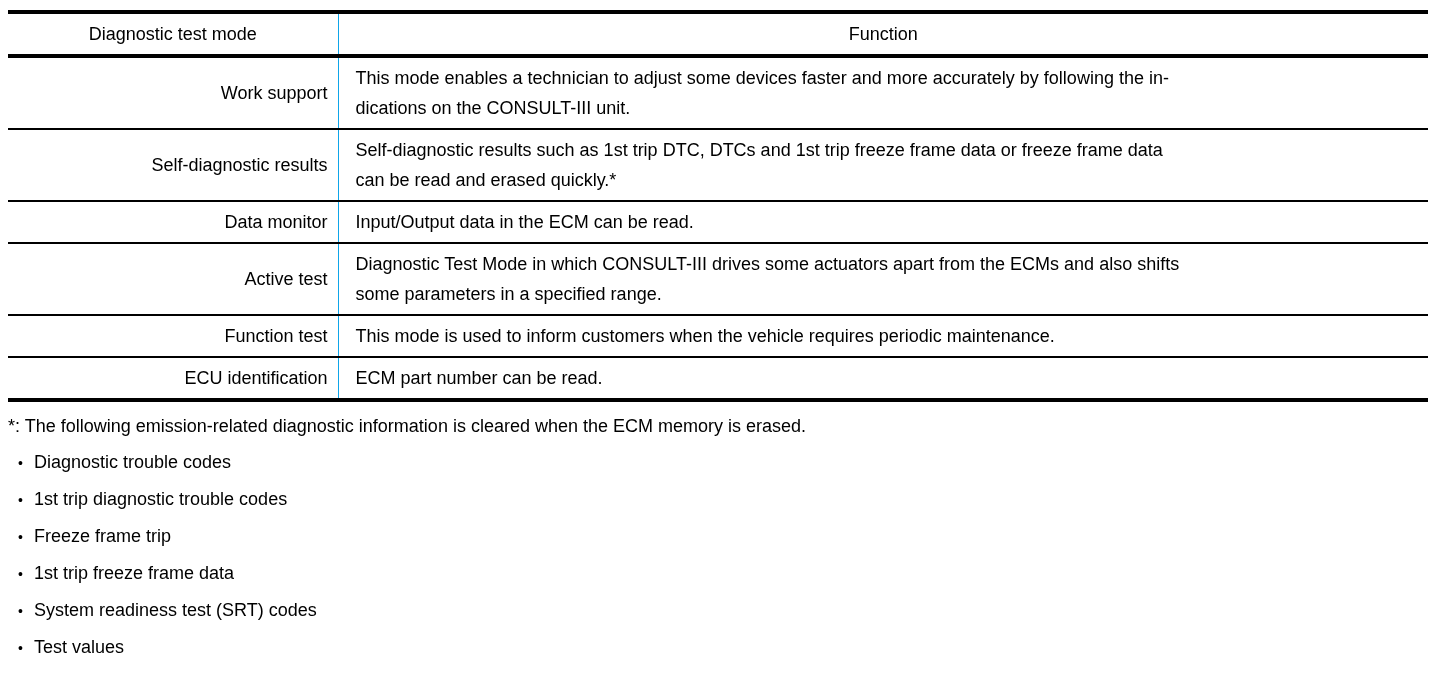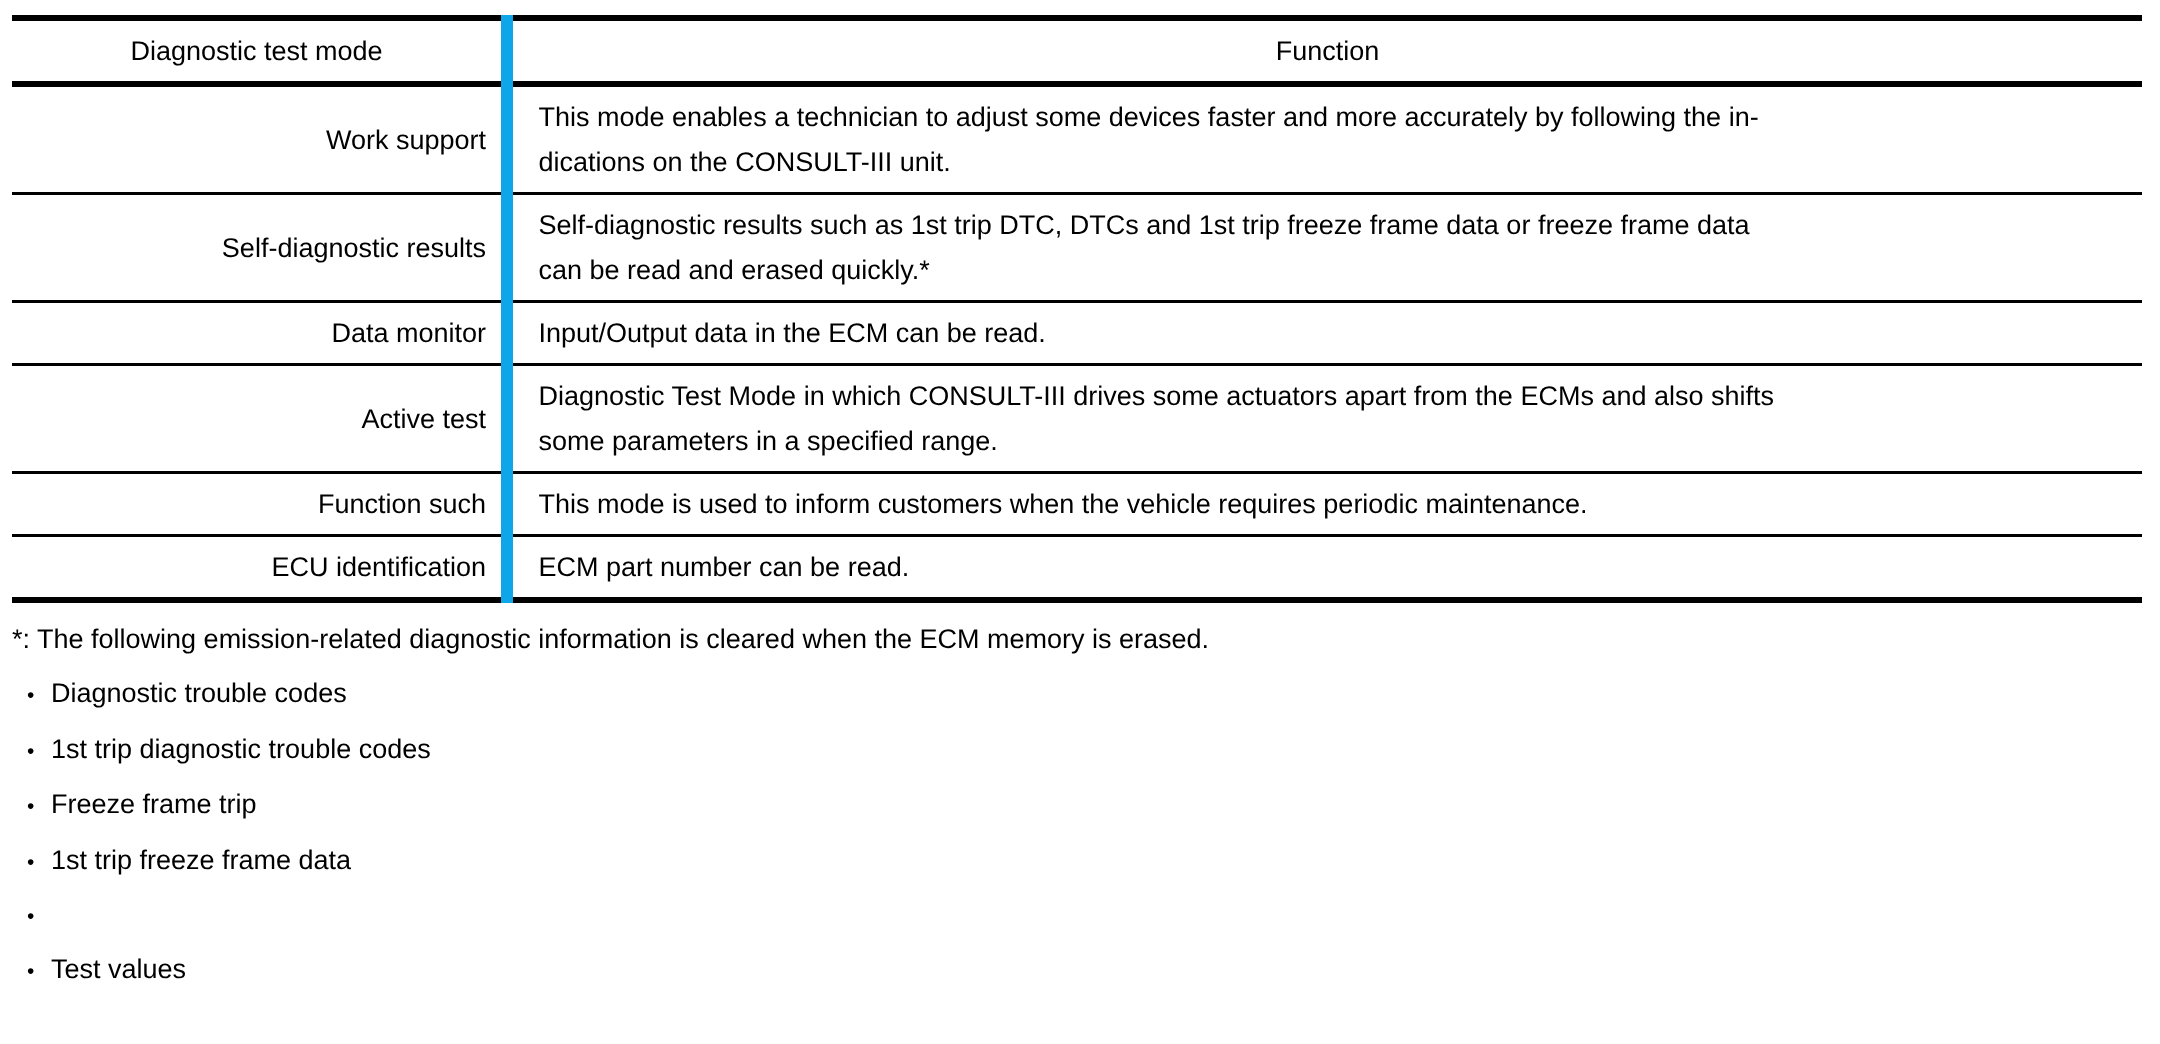--- a/index.html
+++ b/index.html
@@ -30,21 +30,21 @@
   }
   col.c-mode { width: 330px; }
   col.c-func { width: 1090px; }
   thead tr { border-bottom: 4px solid #000; }
   tbody tr + tr { border-top: 2px solid #000; }
   th, td {
     vertical-align: middle;
     padding: 5px 10px;
     font-weight: normal;
   }
-  th:first-child, td:first-child { border-right: 8px solid #0ea5e9; }
+  th:first-child, td:first-child { border-right: 1px solid #0ea5e9; }
   th { text-align: center; padding: 5px 6px; }
   td.mode-cell { text-align: right; padding-left: 13px; }
   td.func-cell {
     text-align: left;
     padding-left: 17px;
     white-space: pre-line; 
   }
   .footnote {
     margin: 12px 0 0 0;
     font-size: 18px;
@@ -98,21 +98,21 @@
       <tr>
         <td class="mode-cell">Data monitor</td>
         <td class="func-cell">Input/Output data in the ECM can be read.</td>
       </tr>
       <tr>
         <td class="mode-cell">Active test</td>
         <td class="func-cell">Diagnostic Test Mode in which CONSULT-III drives some actuators apart from the ECMs and also shifts
 some parameters in a specified range.</td>
       </tr>
       <tr>
-        <td class="mode-cell">Function such</td>
+        <td class="mode-cell">Function test</td>
         <td class="func-cell">This mode is used to inform customers when the vehicle requires periodic maintenance.</td>
       </tr>
       <tr>
         <td class="mode-cell">ECU identification</td>
         <td class="func-cell">ECM part number can be read.</td>
       </tr>
     </tbody>
   </table>
 
   <div class="footnote">*: The following emission-related diagnostic information is cleared when the ECM memory is erased.</div>
@@ -129,20 +129,21 @@
     <li>
       <span class="bullet">•</span>
       <span>Freeze frame trip</span>
     </li>
     <li>
       <span class="bullet">•</span>
       <span>1st trip freeze frame data</span>
     </li>
     <li>
       <span class="bullet">•</span>
+      <span>System readiness test (SRT) codes</span>
     </li>
     <li>
       <span class="bullet">•</span>
       <span>Test values</span>
     </li>
   </ul>
 
 </div>
 
 </body></html>

